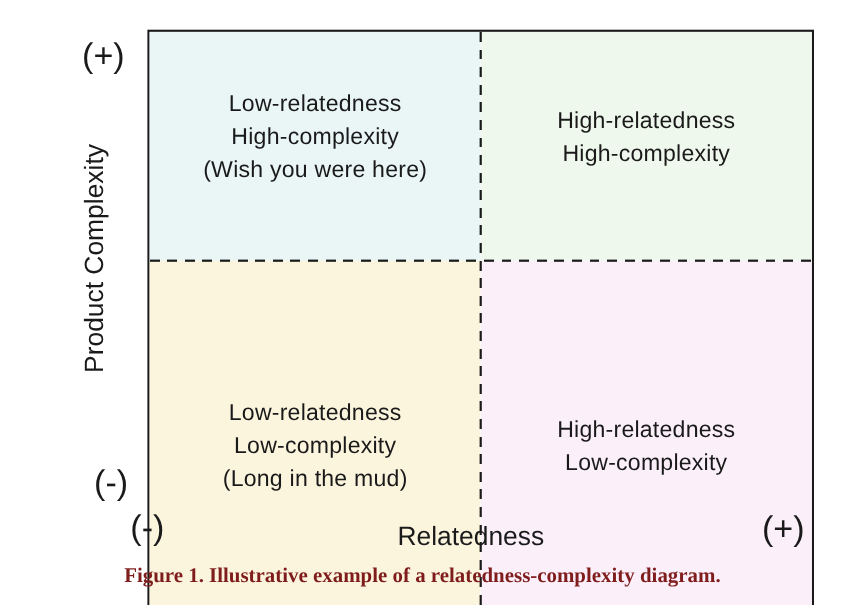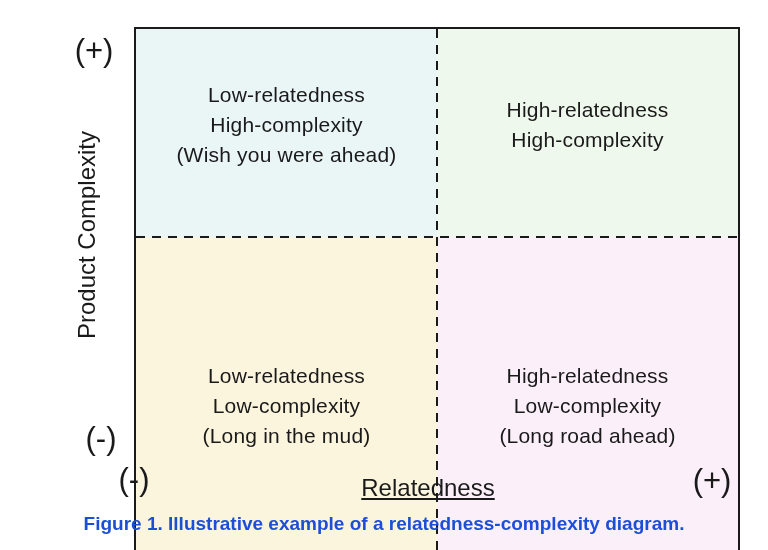--- a/index.html
+++ b/index.html
@@ -56,41 +56,41 @@
   .axis-sign { font-size: 31px; font-weight: 400; }
   .axis-label { font-size: 24px; }
   .y-plus  { left: 94px;  top: 51px; }
   .y-minus { left: 101px; top: 439px; }
   .y-label {
     left: 87px; top: 235px;
     transform: translate(-50%, -50%) rotate(-90deg);
   }
   .x-minus { left: 134px; top: 480px; }
   .x-plus  { left: 712px; top: 481px; }
-  .x-label { left: 428px; top: 488px; text-decoration: underline; }
+  .x-label { left: 428px; top: 488px; }
   .caption {
     left: 384px; top: 524px;
-    font-family: Liberation Sans, sans-serif;
+    font-family: Liberation Serif, serif;
     font-weight: bold;
     font-size: 19px;
-    color: #1d4ed8;
+    color: #7f1d1d;
   }
 </style>
 </head>
 <body>
 
 <div class="stage">
 
   <div class="plot">
 
     <div class="quad top" style="background: rgb(233, 246, 245);">
       <div>
         <div>Low-relatedness</div>
         <div>High-complexity</div>
-        <div>(Wish you were ahead)</div>
+        <div>(Wish you were here)</div>
       </div>
     </div>
 
     <div class="quad top" style="background: rgb(239, 248, 236);">
       <div>
         <div>High-relatedness</div>
         <div>High-complexity</div>
       </div>
     </div>
 
@@ -99,21 +99,20 @@
         <div>Low-relatedness</div>
         <div>Low-complexity</div>
         <div>(Long in the mud)</div>
       </div>
     </div>
 
     <div class="quad" style="background: rgb(251, 239, 250);">
       <div>
         <div>High-relatedness</div>
         <div>Low-complexity</div>
-        <div>(Long road ahead)</div>
       </div>
     </div>
 
     <div class="dash-h"></div>
     <div class="dash-v"></div>
   </div>
 
   <div class="abs-center axis-sign y-plus">(+)</div>
   <div class="abs-center axis-label y-label">Product Complexity</div>
   <div class="abs-center axis-sign y-minus">(-)</div>

